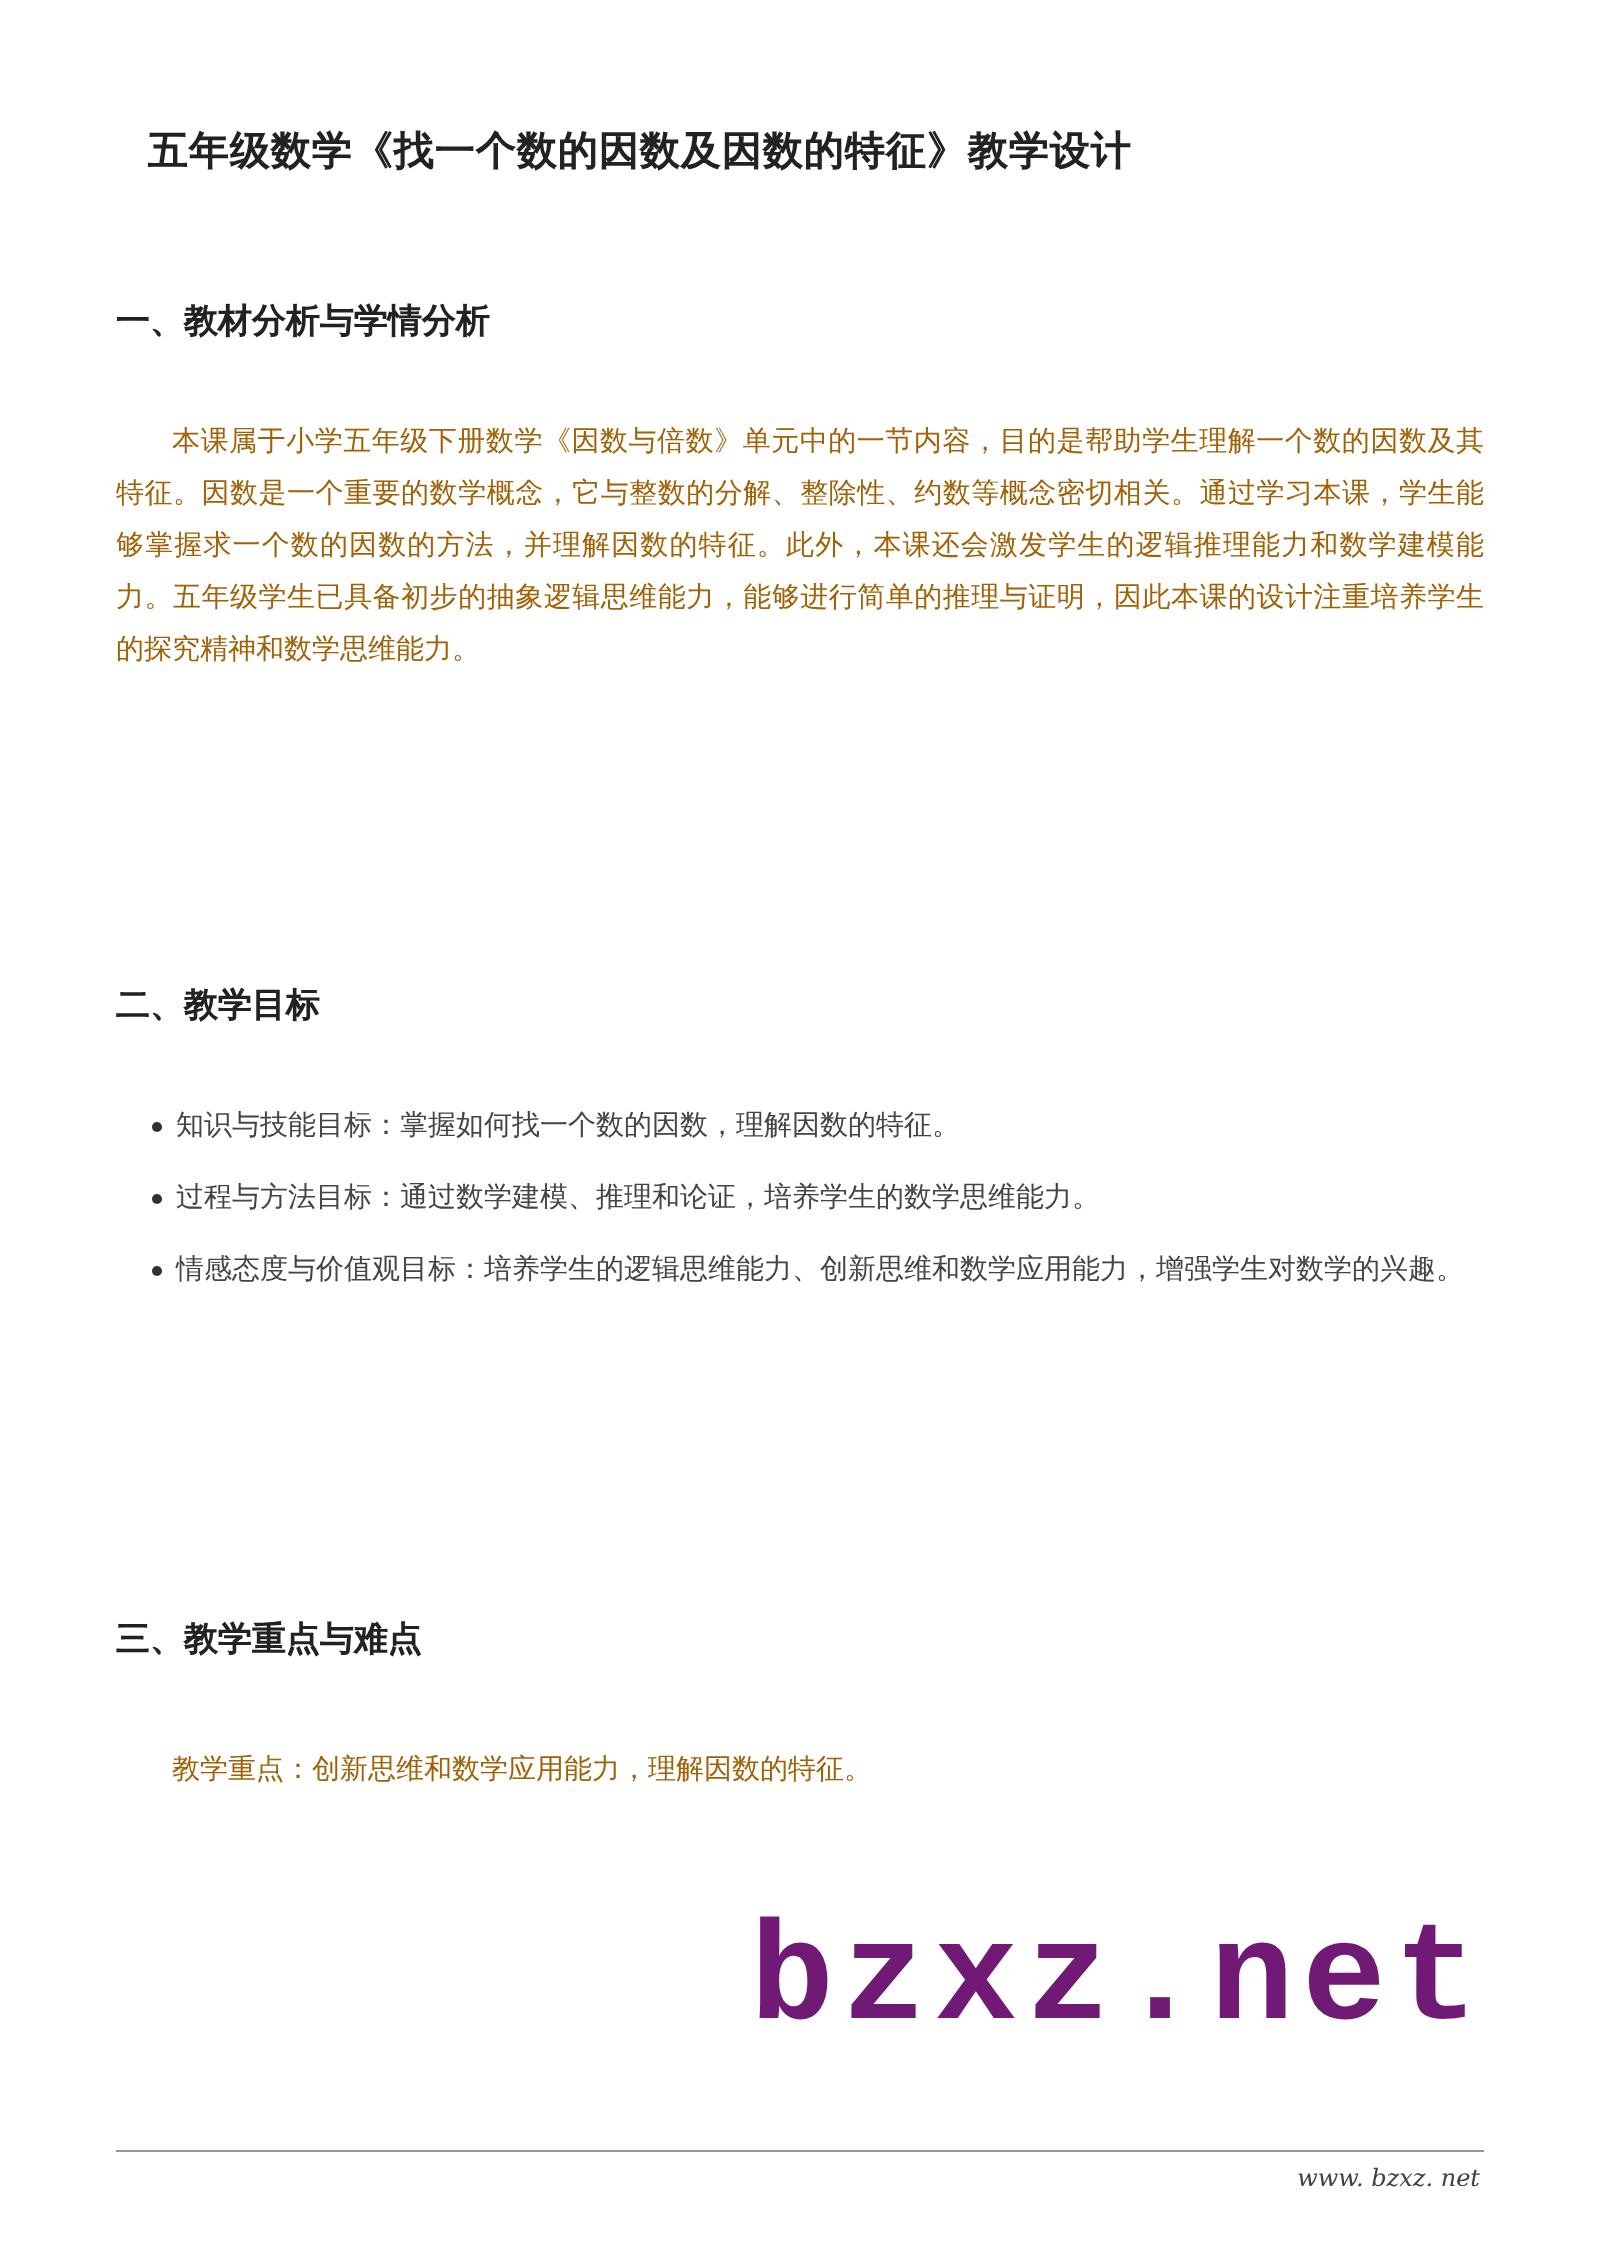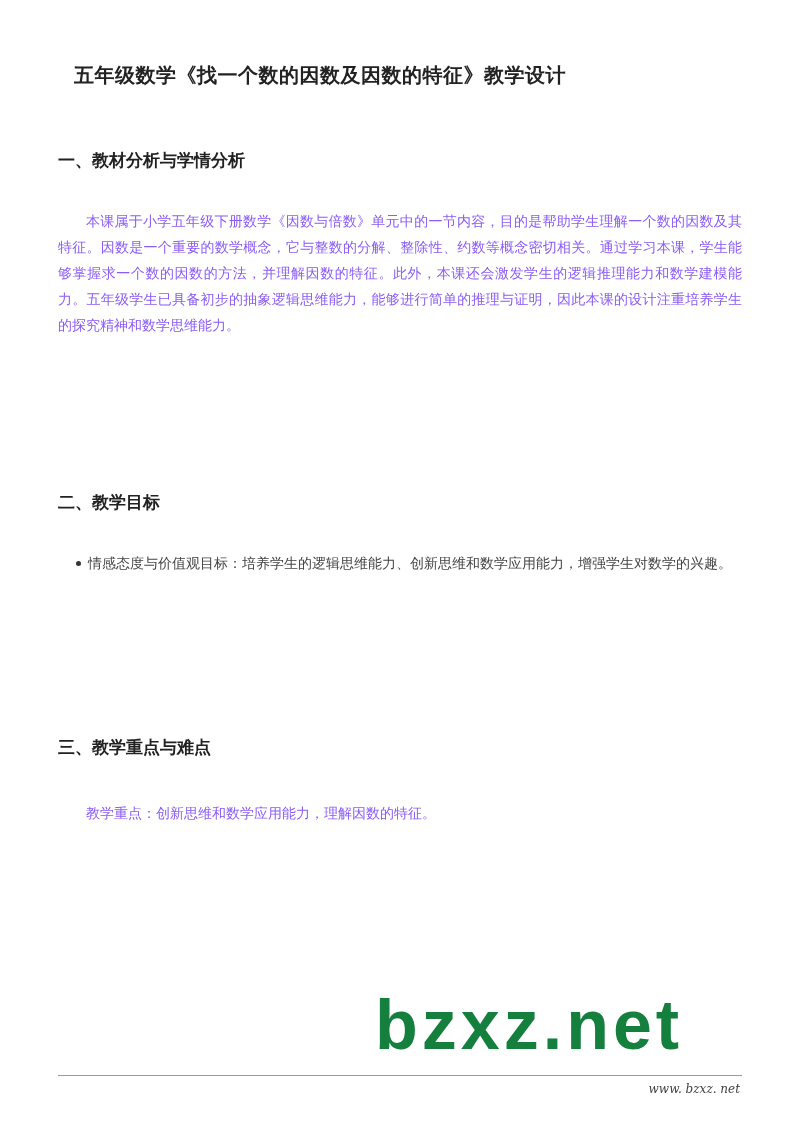--- a/index.html
+++ b/index.html
@@ -14,36 +14,36 @@
     font-family: "DejaVu Sans", "Liberation Sans", sans-serif;
     font-size: 20px; font-weight: bold; color: #222; letter-spacing: 0.5px;
   }
   .h2 {
     position: absolute; left: 58px;
     font-family: "DejaVu Sans", "Liberation Sans", sans-serif;
     font-size: 17px; font-weight: bold; color: #222;
   }
   .para {
     position: absolute; left: 58px; width: 684px;
-    font-size: 14px; line-height: 26px; color: #8b5cf6;
+    font-size: 14px; line-height: 26px; color: #a16207;
     text-indent: 28px; text-align: justify;
   }
   .bullets { position: absolute; left: 74px; width: 670px; margin: 0; padding: 0; list-style: none; }
   .bullets li {
     position: relative; padding-left: 14px; font-size: 14px; line-height: 26px;
     color: #444; margin-bottom: 10px;
   }
   .bullets li::before {
     content: ""; position: absolute; left: 2px; top: 11px; width: 5px; height: 5px;
     border-radius: 50%; background: #333;
   }
   .watermark {
-    position: absolute; left: 375px; top: 985px;
-    font-family: Liberation Sans, sans-serif;
-    font-size: 70px; font-weight: bold; color: #15803d; letter-spacing: 4px;
+    position: absolute; left: 375px; top: 952px;
+    font-family: Liberation Mono, monospace;
+    font-size: 70px; font-weight: bold; color: #701a75; letter-spacing: 4px;
     z-index: 0;
   }
   .rule { position: absolute; left: 58px; top: 1075px; width: 684px; height: 0; border-top: 1.5px solid #999; }
   .footer-url {
     position: absolute; right: 60px; top: 1082px;
     font-family: "DejaVu Serif", "Liberation Serif", serif; font-style: italic;
     font-size: 12px; color: #404040;
   }
   .z { position: relative; z-index: 1; }
 </style>
@@ -54,20 +54,22 @@
 
   <div class="watermark">bzxz.net</div>
 
   <div class="title z">五年级数学《找一个数的因数及因数的特征》教学设计</div>
 
   <div class="h2 z" style="top:122px;">一、教材分析与学情分析</div>
   <div class="para z" style="top:158px;">本课属于小学五年级下册数学《因数与倍数》单元中的一节内容，目的是帮助学生理解一个数的因数及其特征。因数是一个重要的数学概念，它与整数的分解、整除性、约数等概念密切相关。通过学习本课，学生能够掌握求一个数的因数的方法，并理解因数的特征。此外，本课还会激发学生的逻辑推理能力和数学建模能力。五年级学生已具备初步的抽象逻辑思维能力，能够进行简单的推理与证明，因此本课的设计注重培养学生的探究精神和数学思维能力。</div>
 
   <div class="h2 z" style="top:311px;">二、教学目标</div>
   <ul class="bullets z" style="top:347px;">
+    <li>知识与技能目标：掌握如何找一个数的因数，理解因数的特征。</li>
+    <li>过程与方法目标：通过数学建模、推理和论证，培养学生的数学思维能力。</li>
     <li>情感态度与价值观目标：培养学生的逻辑思维能力、创新思维和数学应用能力，增强学生对数学的兴趣。</li>
   </ul>
 
   <div class="h2 z" style="top:497px;">三、教学重点与难点</div>
   <div class="para z" style="top:538px;">教学重点：创新思维和数学应用能力，理解因数的特征。</div>
 
   <div class="rule"></div>
   <div class="footer-url">www. bzxz. net</div>
 </div>
 

